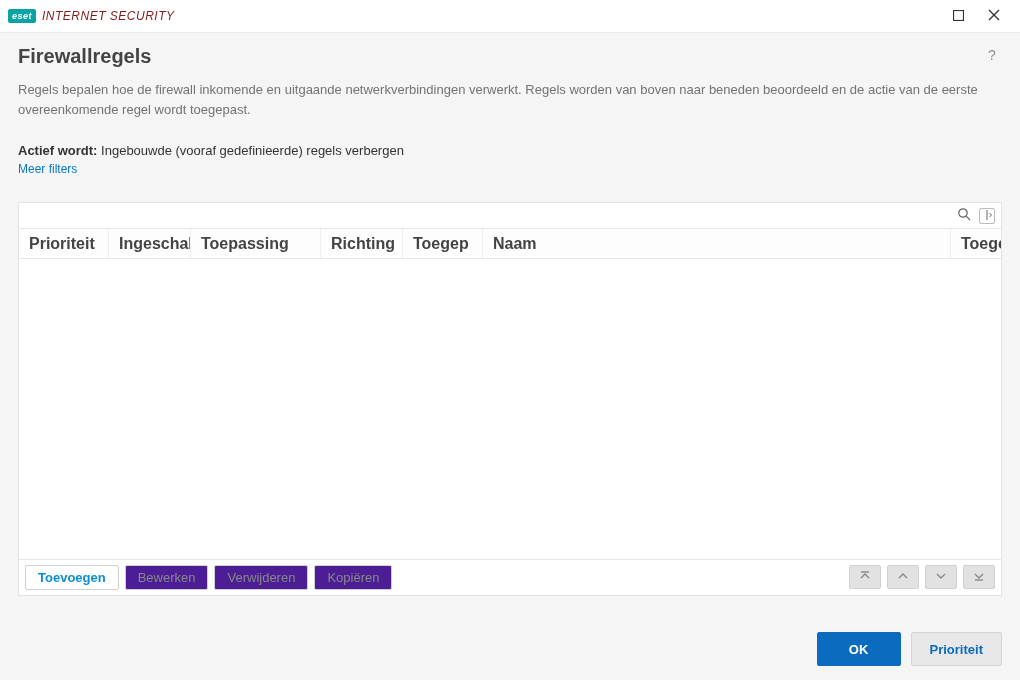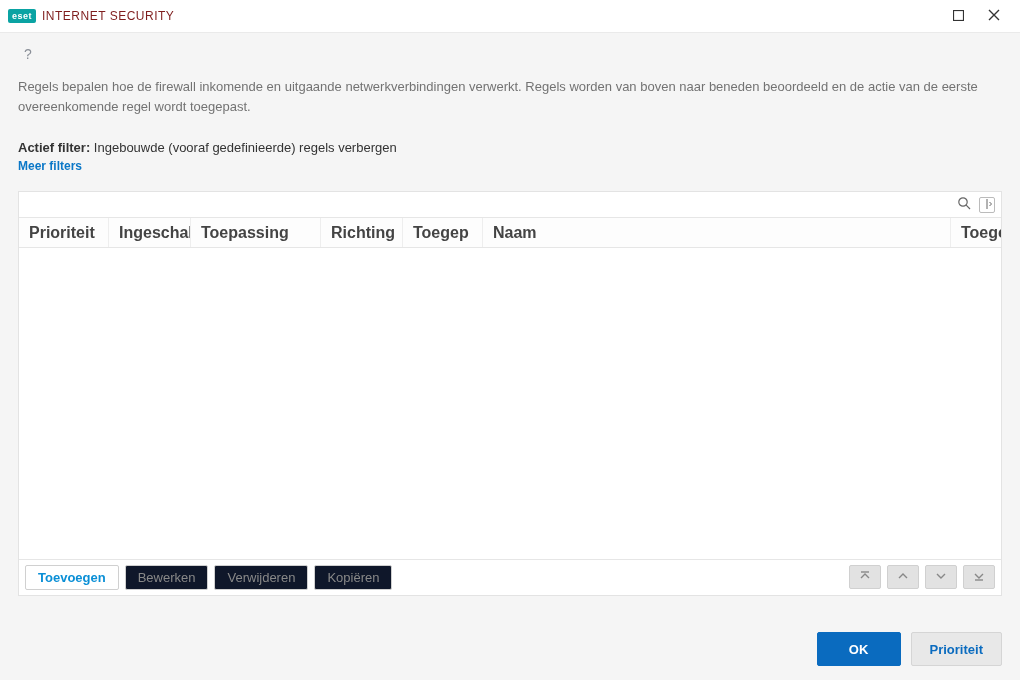--- a/index.html
+++ b/index.html
@@ -15,20 +15,21 @@
       flex-direction: column;
     }
     
     .titlebar {
       height: 32px;
       background: #fff;
       display: flex;
       align-items: center;
       padding: 16px 8px;
       border-bottom: 1px solid #eaeaea;
+      font-style: italic;
     }
     .titlebar .logo {
       display: inline-flex;
       align-items: center;
       gap: 6px;
     }
     .logo-badge {
       display: inline-flex;
       align-items: center;
       justify-content: center;
@@ -67,21 +68,21 @@
       align-items: center;
       justify-content: space-between;
       margin-bottom: 12px;
     }
     .heading { font-size: 20px; font-weight: 600; color: #444; }
     .help-icon { color: #8a8f98; width: 20px; height: 20px; display:flex; align-items:center; justify-content:center; cursor: pointer;}
 
     .description { color: #737373; line-height: 1.5; margin-bottom: 24px; }
     .filter-line { margin-bottom: 4px; }
     .filter-line .filter-label-strong { font-weight: bold; }
-    .more-filters { color: #0a77c7; font-size: 12px; cursor: pointer; margin-bottom: 10px; display: inline-block; font-weight: bold;}
+    .more-filters { color: #0a77c7; font-size: 12px; cursor: pointer; margin-bottom: 18px; display: inline-block;}
 
     
     .table-shell {
       background: #fff;
       border: 1px solid #e3e3e3;
       display: flex;
       flex-direction: column;
       margin-top: 8px;
       flex: 1;
       overflow: hidden;
@@ -133,21 +134,21 @@
 
     
     .actions-row {
       display: flex;
       padding: 5px 6px;
       border-top: 1px solid #e6e6e6;
       gap: 6px;
     }
     .abtn {
       border: 1px solid #d0d0d0;
-      background: #0f172a;
+      background: #4c1d95;
       color: #888;
       padding: 4px 12px;
       font-size: 13px;
       border-radius: 2px;
       cursor: default;
     }
     .abtn.primary {
       background: #fff;
       color: #0a8fd6;
       font-weight: 600;
@@ -205,33 +206,34 @@
     <span>
       <svg width="12" height="12" viewBox="0 0 12 12">
           <path d="M1 1 L11 11 M11 1 L1 11" stroke="currentColor" stroke-width="1.4"></path>
         </svg>
     </span>
   </div>
 </div>
 
 <div class="content">
   <div class="heading-row">
+    <div class="heading">Firewallregels</div>
     <div class="help-icon">
       <span>
         <svg width="14" height="14" viewBox="0 0 14 14">
             <text x="3" y="12" font-size="14" fill="#8a8f98">?</text>
           </svg>
       </span>
     </div>
   </div>
 
   <div class="description">Regels bepalen hoe de firewall inkomende en uitgaande netwerkverbindingen verwerkt. Regels worden van boven naar beneden beoordeeld en de actie van de eerste overeenkomende regel wordt toegepast.</div>
 
   <div class="filter-line">
-    <span class="filter-label-strong">Actief filter:</span>
+    <span class="filter-label-strong">Actief wordt:</span>
     <span>Ingebouwde (vooraf gedefinieerde) regels verbergen</span>
   </div>
   <span class="more-filters">Meer filters</span>
 
   <div class="table-shell">
     <div class="searchbar">
       <div class="sb-icon">
         <span>
           <svg width="14" height="14" viewBox="0 0 14 14">
               <circle cx="6" cy="6" r="4.2" fill="none" stroke="currentColor" stroke-width="1.2"></circle>

